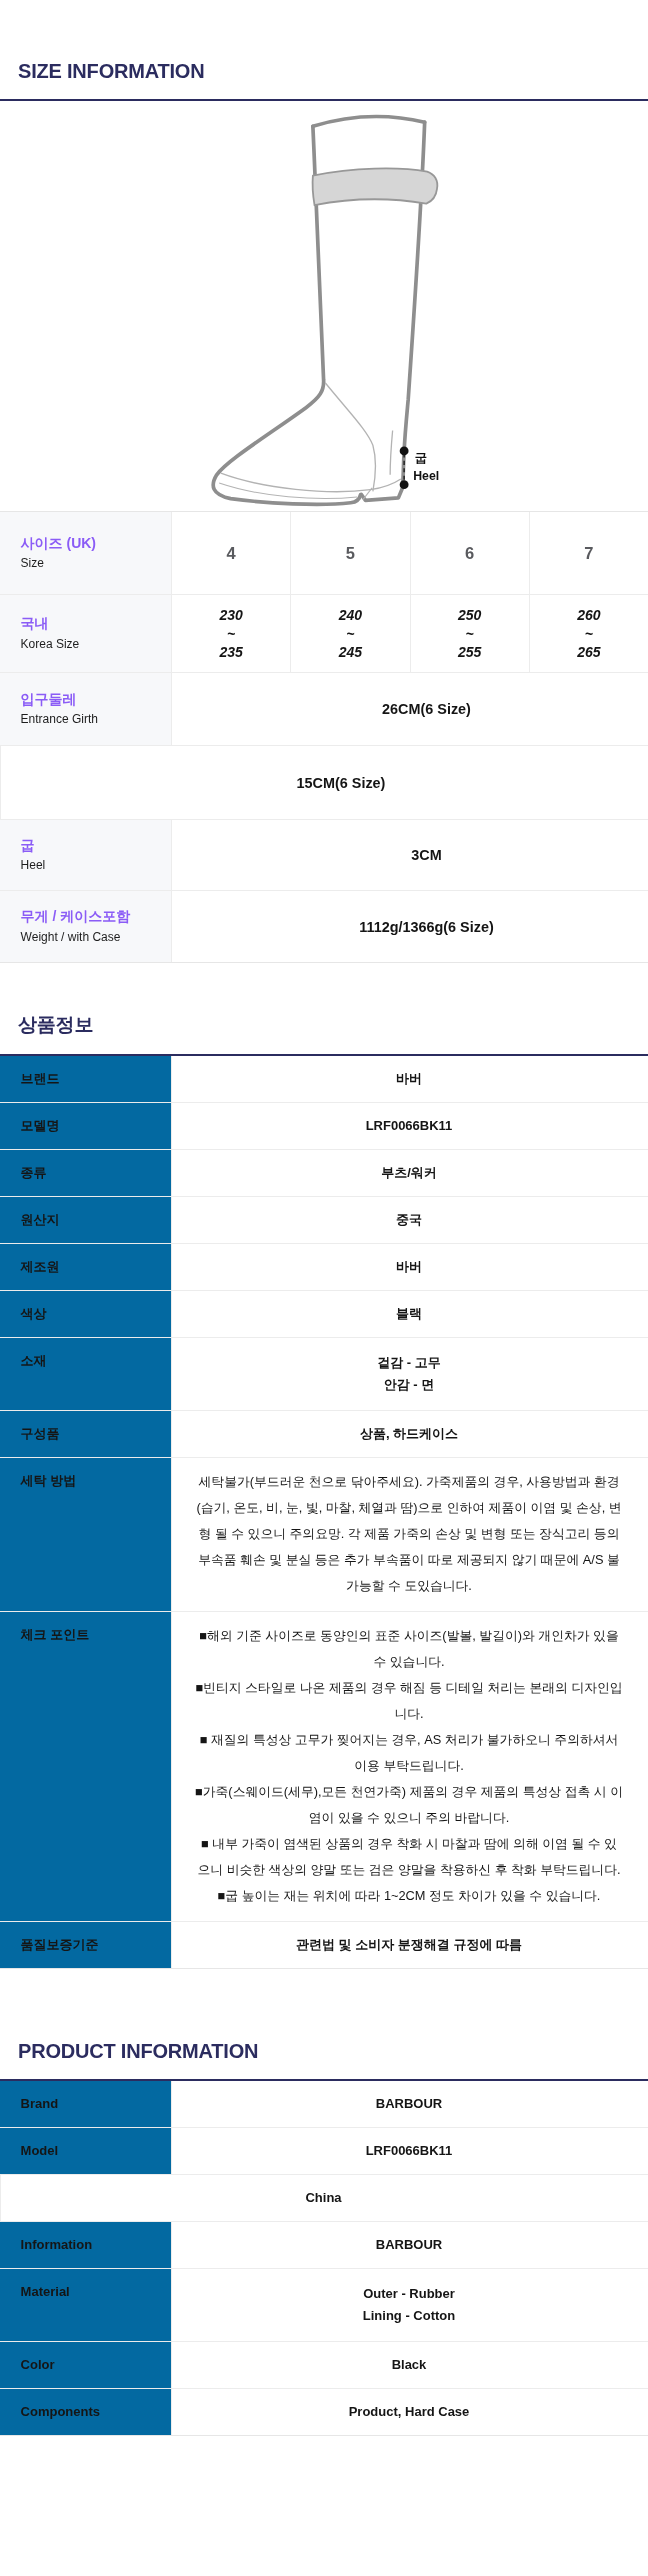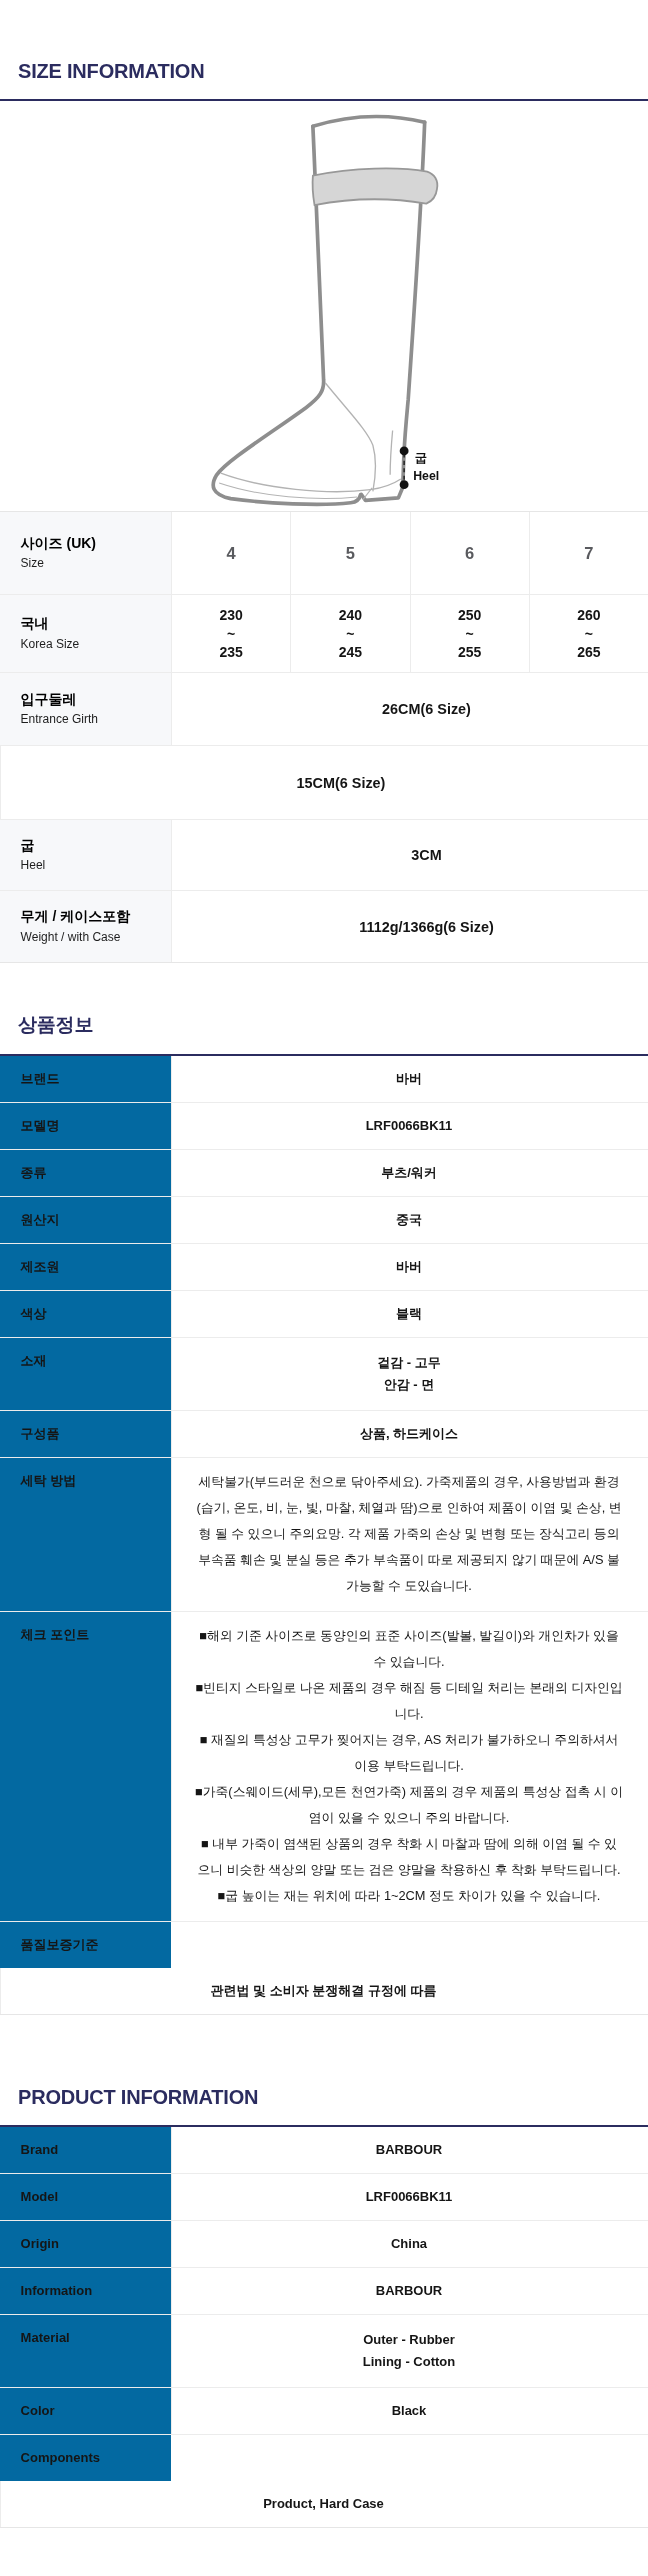--- a/index.html
+++ b/index.html
@@ -19,32 +19,32 @@
   .diagram{position:relative;height:410px;}
   .diagram svg{position:absolute;left:160px;top:1.6px;}
 
   
   .sizetable{border-top:0.8px solid #e6e6e6;border-bottom:0.8px solid #e6e6e6;}
   .srow{display:flex;align-items:stretch;border-bottom:0.8px solid #ececec;}
   .srow:last-child{border-bottom:none;}
   .rh-a{height:82px;} .rh-b{height:77px;} .rh-c{height:72px;} .rh-d{height:73px;} .rh-e{height:70px;} .rh-f{height:71px;}
   .slabel{width:171px;min-width:171px;box-sizing:border-box;background:#f7f8fa;
           padding:11.5px 8.2px 11.5px 20.6px;display:flex;flex-direction:column;justify-content:center;gap:5.8px;}
-  .slabel .ko{font-size:14px;font-weight:bold;color:#000000;line-height:1.1;}
+  .slabel .ko{font-size:14px;font-weight:bold;color:#8b5cf6;line-height:1.1;}
   .slabel .en{font-size:12px;font-weight:normal;color:#1d1d1d;line-height:1.1;}
   .scell{flex:1;display:flex;align-items:center;justify-content:center;
          border-left:0.8px solid #ececec;font-size:16.5px;font-weight:bold;color:#595a5e;}
-  .scell.num{font-size:14px;color:#151515;white-space:pre-line;text-align:center;line-height:1.3;}
+  .scell.num{font-size:14px;color:#151515;white-space:pre-line;text-align:center;line-height:1.3;font-style:italic;}
   .sval{flex:1;display:flex;align-items:center;justify-content:center;
         border-left:0.8px solid #ececec;font-size:14.4px;font-weight:bold;color:#151515;padding-left:33px;}
 
   
   .itable{border-top:2.5px solid #2b2c5f;border-bottom:0.8px solid #e6e6e6;}
   .irow{display:flex;align-items:stretch;border-bottom:0.8px solid #ececec;}
-  .irow:last-child{border-bottom:none;flex-direction:column;}
+  .irow:last-child{border-bottom:none;}
   .ilabel{width:171px;min-width:171px;box-sizing:border-box;background:#0369a1;
           padding:14px 8.2px 14px 20.6px;font-size:13px;font-weight:bold;line-height:18px;color:#151515;}
   .ival{flex:1;box-sizing:border-box;padding:14px 25px 14px 23px;font-size:13px;font-weight:bold;
         line-height:18px;color:#151515;white-space:pre-line;border-left:0.8px solid #ececec;text-align:center;}
   .ival.multi{line-height:22px;}
   .ival.para{font-weight:normal;font-size:12.8px;line-height:26px;padding-top:11.5px;padding-bottom:11.5px;}
   .bottom-space{height:58px;}
 </style>
 </head>
 <body>
@@ -199,21 +199,20 @@
   <div class="itable" style="margin-top:16px;">
     <div class="irow">
       <div class="ilabel">Brand</div>
       <div class="ival">BARBOUR</div>
     </div>
     <div class="irow">
       <div class="ilabel">Model</div>
       <div class="ival">LRF0066BK11</div>
     </div>
     <div class="irow">
-      <div class="ilabel">Origin</div>
       <div class="ival">China</div>
     </div>
     <div class="irow">
       <div class="ilabel">Information</div>
       <div class="ival">BARBOUR</div>
     </div>
     <div class="irow">
       <div class="ilabel">Material</div>
       <div class="ival multi">Outer - Rubber
 Lining - Cotton</div>

